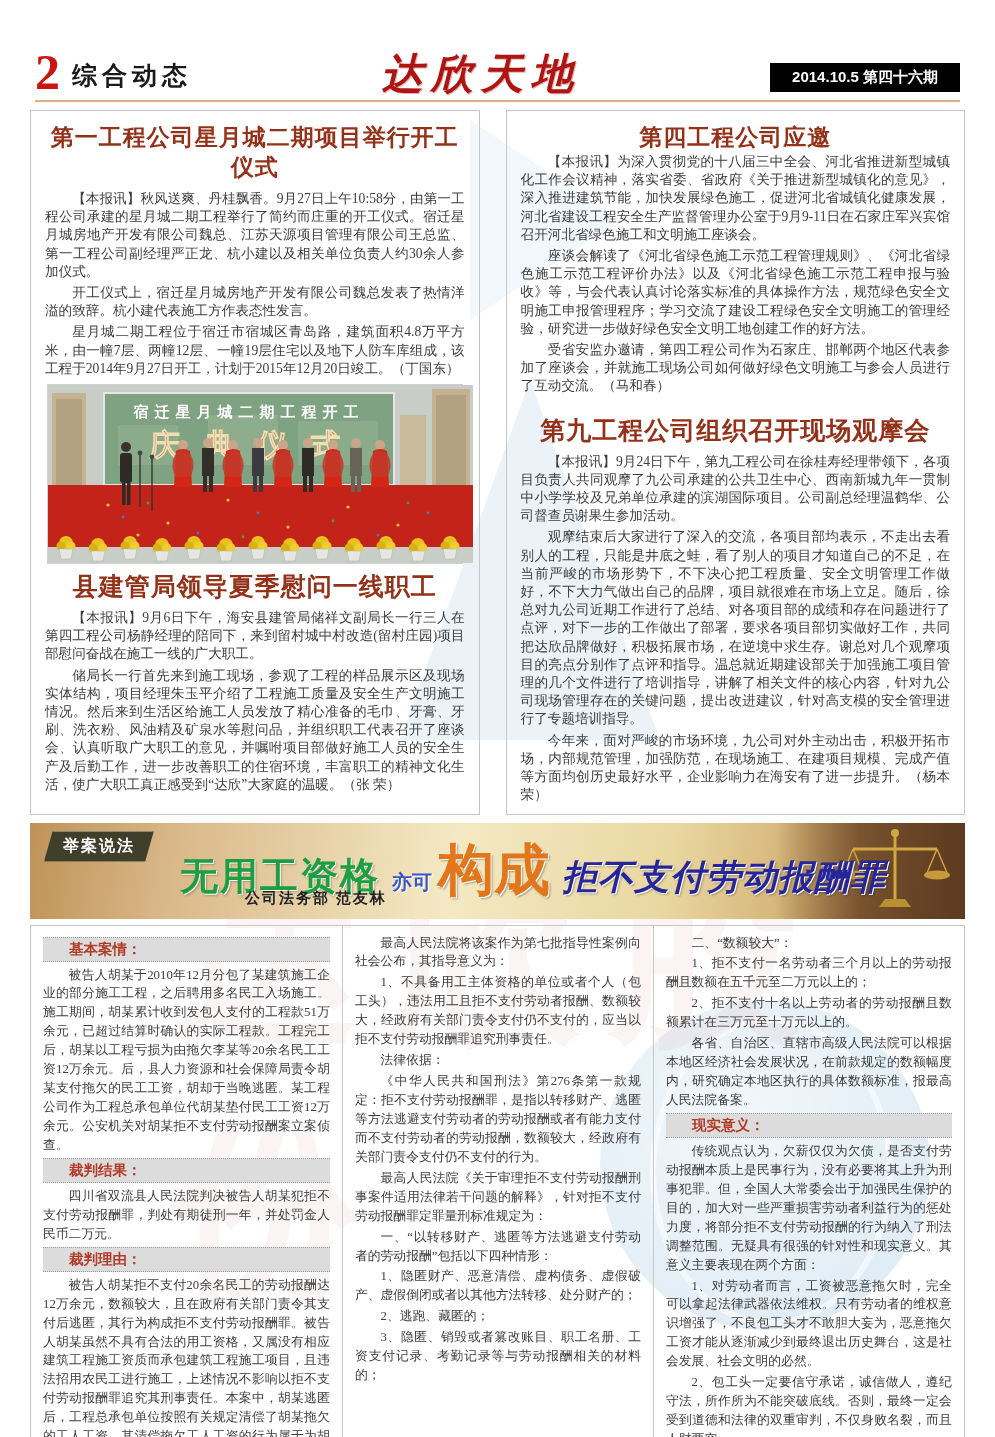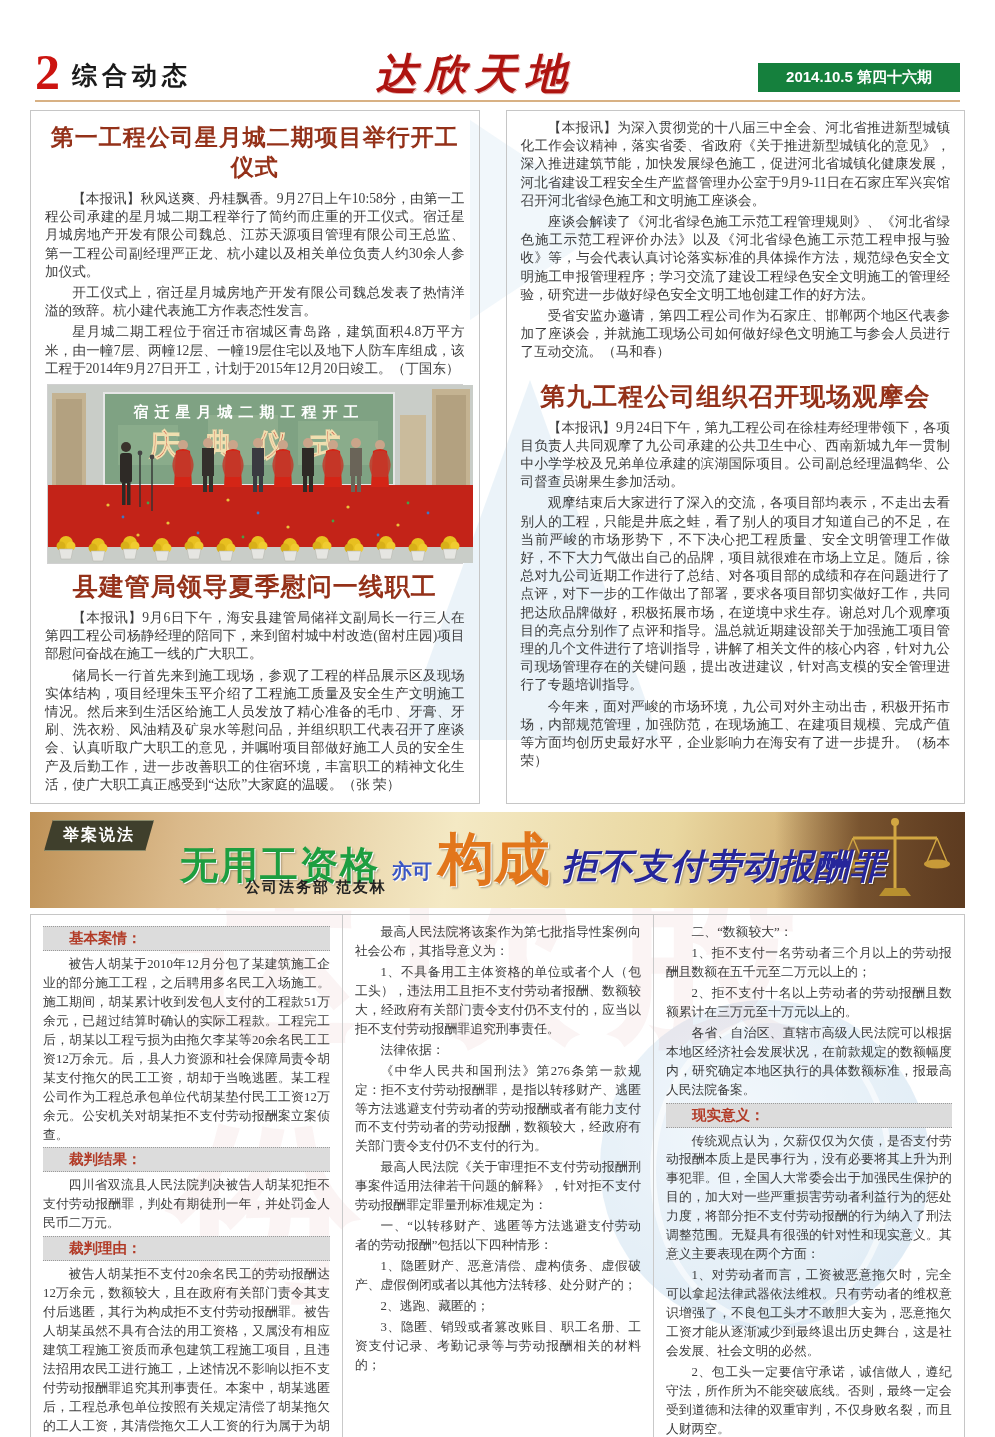--- a/index.html
+++ b/index.html
@@ -17,22 +17,22 @@
   .wm-globe-ring{position:absolute;left:15%;top:5%;width:70%;height:90%;border:6px solid rgba(255,255,255,.6);
             border-radius:50%;}
   .wm-redtext{left:170px;top:830px;font-size:190px;font-weight:bold;color:rgba(195,70,60,.06);
             letter-spacing:30px;font-family:"Liberation Serif",serif;}
   
   .hdr{position:relative;z-index:1;display:flex;align-items:flex-end;padding:38px 35px 0 35px;height:56px;}
   .pageno{font-size:50px;line-height:44px;font-weight:bold;color:#cc1410;font-family:"Liberation Serif",serif;}
   .secname{font-size:25px;font-weight:bold;color:#1a1a1a;letter-spacing:5px;margin:0 0 2px 12px;}
   .masthead{flex:1;text-align:center;font-size:42px;line-height:40px;font-weight:bold;color:#ae1410;
             font-style:italic;letter-spacing:8px;text-shadow:1px 1px 0 rgba(174,20,16,.35);}
-  .issue{background:#15803d;color:#fff;font-family:"Liberation Sans",sans-serif;
-         font-size:15px;font-weight:bold;padding:5px 28px;margin-bottom:2px;}
+  .issue{background:#000000;color:#fff;font-family:"Liberation Sans",sans-serif;
+         font-size:15px;font-weight:bold;padding:5px 22px;margin-bottom:2px;}
   .hdr-rule{margin:6px 35px 8px 35px;border:0;border-top:2px solid #d8b184;}
   
   .main{position:relative;z-index:1;display:flex;gap:26px;padding:0 30px;align-items:stretch;}
   .colbox{border:1px solid #c6c6c6;padding:8px 14px 6px 14px;background:transparent;overflow:hidden;}
   .col-l{width:427px;}
   .col-r{width:437px;}
   .art-title{font-size:23px;line-height:30px;font-weight:bold;color:#943119;text-align:center;
              margin:4px 0 7px 0;letter-spacing:1px;}
   .art-title.big{font-size:25px;}
   .art p{margin:0 0 3px 0;text-indent:2em;text-align:justify;font-size:13.6px;line-height:1.34;color:#3c3c3c;}
@@ -224,20 +224,21 @@
           </g>
         </svg>
       </div>
 
       <div class="art-title big">县建管局领导夏季慰问一线职工</div>
       <p>【本报讯】9月6日下午，海安县建管局储祥文副局长一行三人在第四工程公司杨静经理的陪同下，来到留村城中村改造(留村庄园)项目部慰问奋战在施工一线的广大职工。</p>
       <p>储局长一行首先来到施工现场，参观了工程的样品展示区及现场实体结构，项目经理朱玉平介绍了工程施工质量及安全生产文明施工情况。然后来到生活区给施工人员发放了精心准备的毛巾、牙膏、牙刷、洗衣粉、风油精及矿泉水等慰问品，并组织职工代表召开了座谈会、认真听取广大职工的意见，并嘱咐项目部做好施工人员的安全生产及后勤工作，进一步改善职工的住宿环境，丰富职工的精神文化生活，使广大职工真正感受到“达欣”大家庭的温暖。（张 荣）</p>
     </div>
 
     <div class="colbox col-r art">
+      <div class="art-title" style="margin-bottom:0;">第四工程公司应邀</div>
       <p>【本报讯】为深入贯彻党的十八届三中全会、河北省推进新型城镇化工作会议精神，落实省委、省政府《关于推进新型城镇化的意见》，深入推进建筑节能，加快发展绿色施工，促进河北省城镇化健康发展，河北省建设工程安全生产监督管理办公室于9月9-11日在石家庄军兴宾馆召开河北省绿色施工和文明施工座谈会。</p>
       <p>座谈会解读了《河北省绿色施工示范工程管理规则》、《河北省绿色施工示范工程评价办法》以及《河北省绿色施工示范工程申报与验收》等，与会代表认真讨论落实标准的具体操作方法，规范绿色安全文明施工申报管理程序；学习交流了建设工程绿色安全文明施工的管理经验，研究进一步做好绿色安全文明工地创建工作的好方法。</p>
       <p>受省安监办邀请，第四工程公司作为石家庄、邯郸两个地区代表参加了座谈会，并就施工现场公司如何做好绿色文明施工与参会人员进行了互动交流。（马和春）</p>
 
       <div class="art-title big" style="margin-top:20px;">第九工程公司组织召开现场观摩会</div>
       <p>【本报讯】9月24日下午，第九工程公司在徐桂寿经理带领下，各项目负责人共同观摩了九公司承建的公共卫生中心、西南新城九年一贯制中小学学校及兄弟单位承建的滨湖国际项目。公司副总经理温鹤华、公司督查员谢果生参加活动。</p>
       <p>观摩结束后大家进行了深入的交流，各项目部均表示，不走出去看别人的工程，只能是井底之蛙，看了别人的项目才知道自己的不足，在当前严峻的市场形势下，不下决心把工程质量、安全文明管理工作做好，不下大力气做出自己的品牌，项目就很难在市场上立足。随后，徐总对九公司近期工作进行了总结、对各项目部的成绩和存在问题进行了点评，对下一步的工作做出了部署，要求各项目部切实做好工作，共同把达欣品牌做好，积极拓展市场，在逆境中求生存。谢总对几个观摩项目的亮点分别作了点评和指导。温总就近期建设部关于加强施工项目管理的几个文件进行了培训指导，讲解了相关文件的核心内容，针对九公司现场管理存在的关键问题，提出改进建议，针对高支模的安全管理进行了专题培训指导。</p>
       <p>今年来，面对严峻的市场环境，九公司对外主动出击，积极开拓市场，内部规范管理，加强防范，在现场施工、在建项目规模、完成产值等方面均创历史最好水平，企业影响力在海安有了进一步提升。（杨本荣）</p>
     </div>
   </div>

